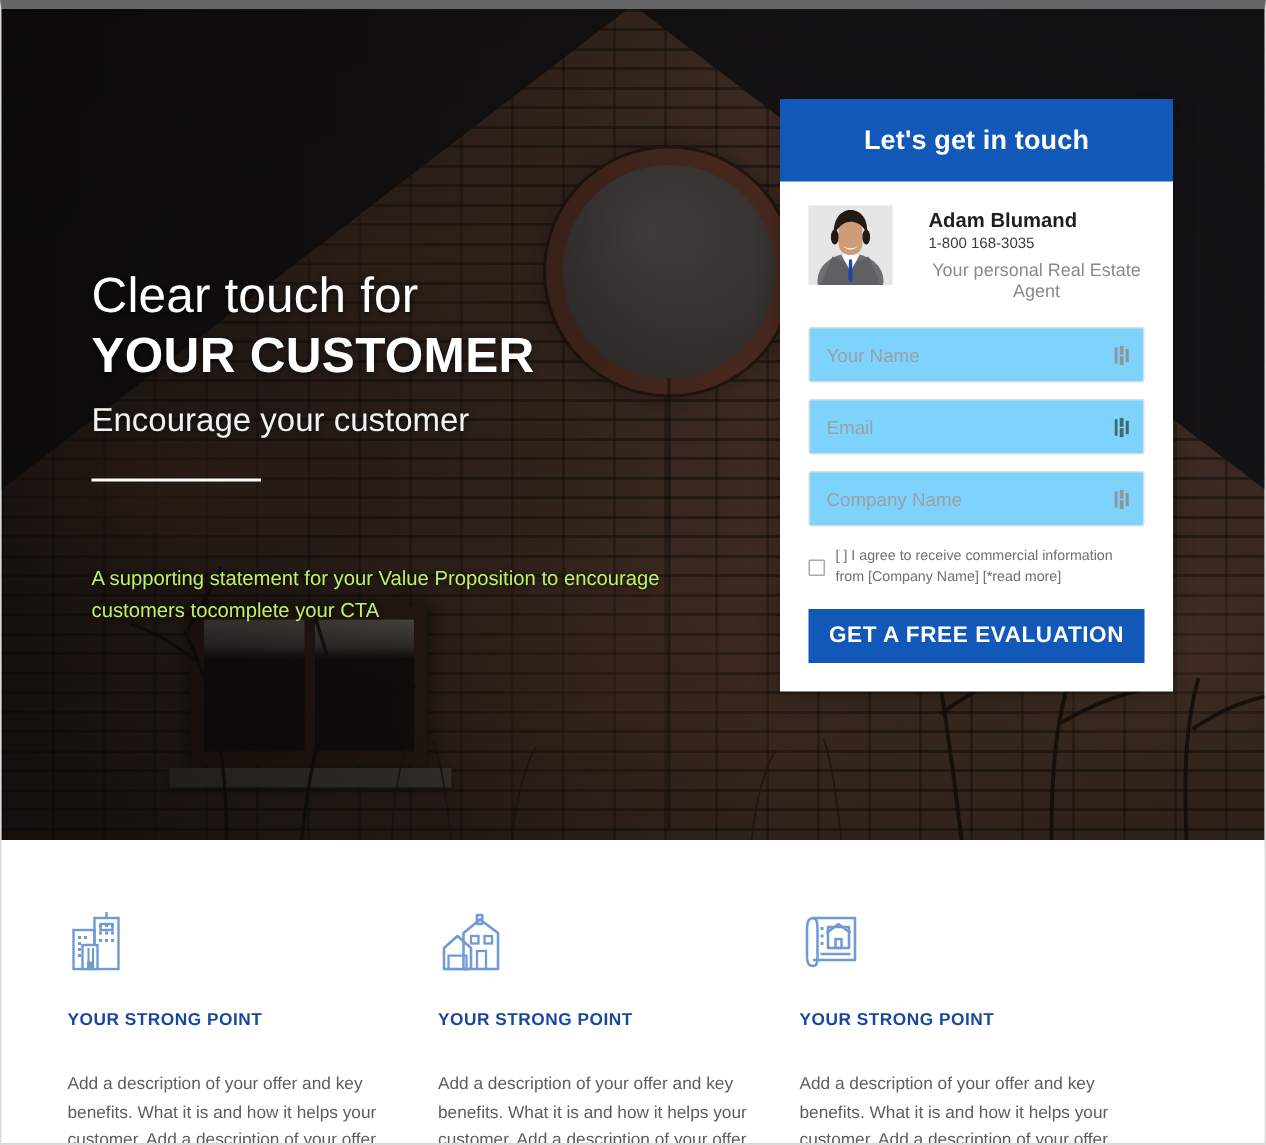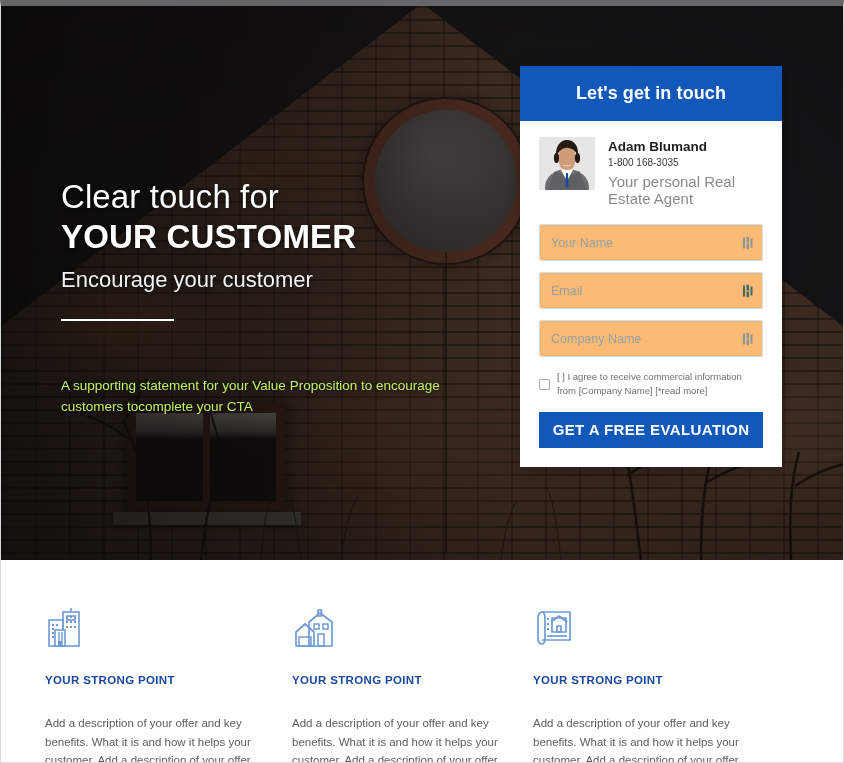--- a/index.html
+++ b/index.html
@@ -212,21 +212,21 @@
     align-items: center;
     justify-content: center;
     font-size: 18px;
     font-weight: 700;
     letter-spacing: .1px;
   }
   .form-body { padding: 16px 19px 19px 19px; }
 
   .agent {
     display: flex;
-    gap: 13px;
+    gap: 24px;
     align-items: flex-start;
     margin-bottom: 17px;
   }
   .agent-photo {
     position: relative;
     width: 56px; height: 53px;
     flex: 0 0 56px;
     background: #e3e3e3;
     overflow: hidden;
   }
@@ -236,36 +236,37 @@
     font-weight: 700;
     color: #1f1f1f;
     line-height: 1.3;
   }
   .agent-phone {
     font-size: 10px;
     color: #3a3a3a;
     line-height: 1.45;
   }
   .agent-role {
-    font-size: 15px;
+    font-size: 12px;
     color: #8a8a8a;
     margin-top: 3px;
+    text-align: center;
   }
 
   .field {
     position: relative;
     margin-bottom: 11px;
   }
   .field input {
     width: 100%;
     height: 37px;
     padding: 0 28px 0 11px;
     border: 1px solid #d6dde4;
     border-radius: 2px;
-    background: #fdba74;
+    background: #7dd3fc;
     font-family: "Liberation Sans", sans-serif;
     font-size: 12.5px;
     color: #333;
     outline: none;
   }
   .field input::placeholder { color: #9aa0a6; }
   .field-icon {
     position: absolute;
     right: 9px; top: 50%;
     transform: translateY(-50%);

